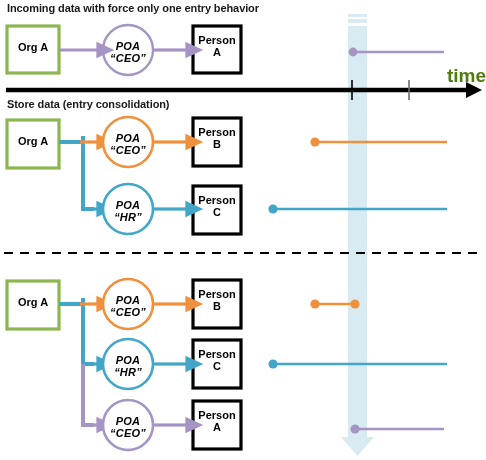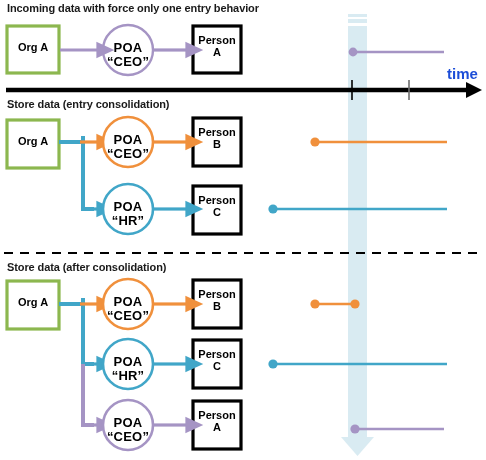--- a/index.html
+++ b/index.html
@@ -11,24 +11,24 @@
   svg.layer{position:absolute;left:0;top:0;width:486px;height:460px;}
   .node-label{
     position:absolute;text-align:center;font-weight:bold;color:#000;
     line-height:1.05;pointer-events:none;
   }
   .sec-title{
     position:absolute;font-weight:bold;font-size:11px;color:#1a1a1a;
     white-space:nowrap;letter-spacing:-0.1px;
   }
   .time-label{
-    position:absolute;font-weight:bold;font-size:15px;color:#1d4ed8;
+    position:absolute;font-weight:bold;font-size:19px;color:#4d7c0f;
   }
   .box-label{font-size:11px;}
-  .circle-label{font-size:13px;letter-spacing:0.2px;}
+  .circle-label{font-size:11px;letter-spacing:0.2px;font-style:italic;}
 </style>
 </head>
 <body>
 
 <div id="stage">
 
   <svg class="layer" viewBox="0 0 486 460">
     <defs>
       <marker id="ahPurple" markerWidth="6" markerHeight="6" refX="0.2" refY="3" orient="auto">
         <path d="M0,0.4 L5.6,3 L0,5.6 Z" fill="#a594c4"></path>
@@ -123,21 +123,20 @@
       </g>
       <g>
         <line x1="354" y1="429" x2="444" y2="429" stroke="#a594c4" stroke-width="2.6"></line>
         <circle cx="355" cy="429" r="4.6" fill="#a594c4"></circle>
       </g>
     </g>
   </svg>
 
   <div class="sec-title" style="left:7px;top:2px;">Incoming data with force only one entry behavior</div>
   <div class="sec-title" style="left:7px;top:98px;">Store data (entry consolidation)</div>
-  <div class="sec-title" style="left:7px;top:261px;">Store data (after consolidation)</div>
 
   <div class="time-label" style="left:447px;top:65px;">time</div>
 
   <div class="node-label box-label" style="left:7px;top:42px;width:52px;">Org A</div>
   <div class="node-label circle-label" style="left:103px;top:41px;width:50px;">
     <div>POA</div>
     <div>“CEO”</div>
   </div>
   <div class="node-label box-label" style="left:193px;top:35px;width:48px;">
     <div>Person</div>

